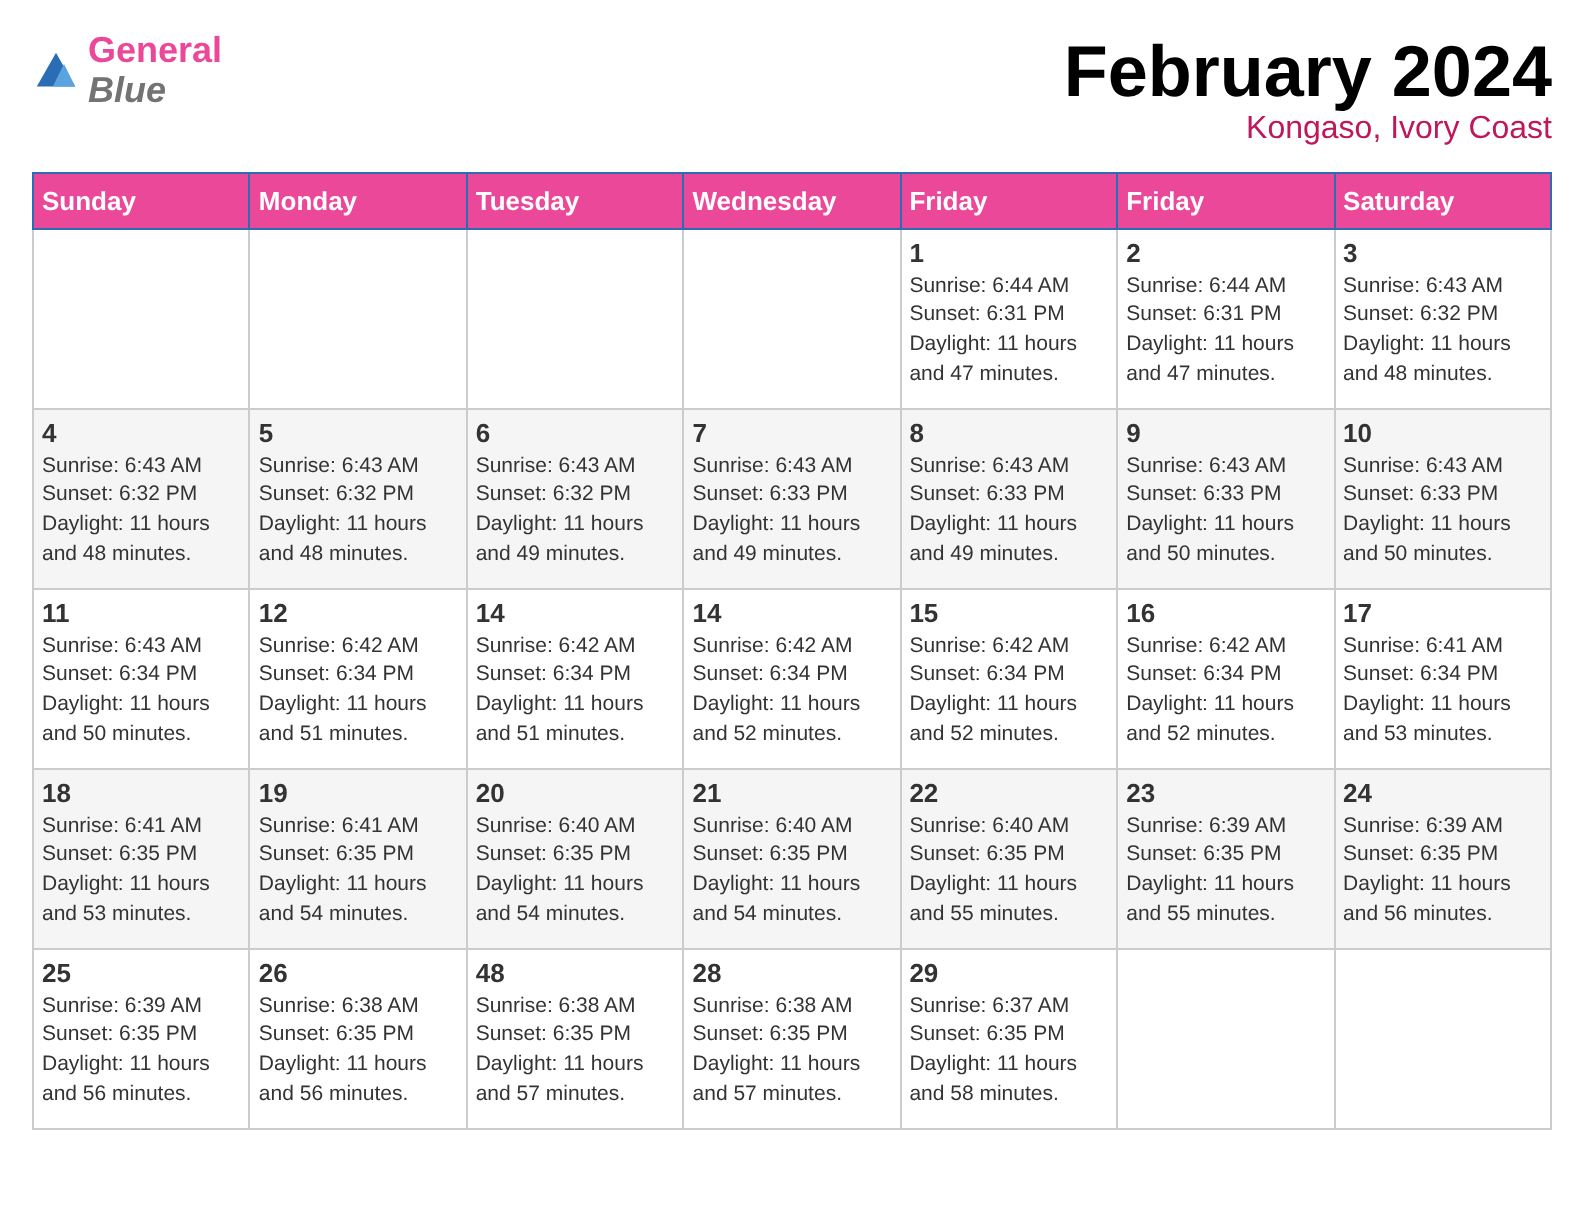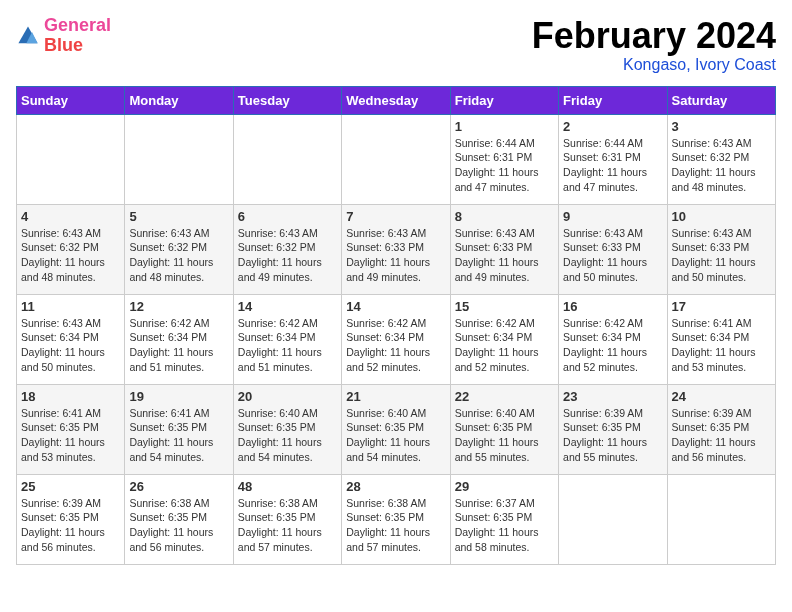--- a/index.html
+++ b/index.html
@@ -20,45 +20,45 @@
       display: flex;
       align-items: center;
       gap: 4px;
     }
     .logo-text {
       font-size: 18px;
       font-weight: bold;
       line-height: 1.1;
     }
     .logo-general { color: #ec4899; }
-    .logo-blue { color: #ef4444; }
+    .logo-blue { color: #737373; font-style: italic; }
     .logo-icon {
       width: 24px;
       height: 24px;
     }
     .title-area {
       text-align: right;
     }
     .month-title {
       font-size: 36px;
       font-weight: bold;
       color: #000000;
       line-height: 1.1;
     }
     .location {
       font-size: 16px;
-      color: #1d4ed8;
+      color: #be185d;
     }
     table {
       width: 100%;
       border-collapse: collapse;
       font-size: 11px;
     }
     thead tr th {
-      background: #6d28d9;
+      background: #ec4899;
       color: #fff;
       padding: 6px 4px;
       text-align: left;
       font-size: 13px;
       font-weight: bold;
       border: 1px solid #2a6db5;
     }
     tbody tr td {
       border: 1px solid #ccc;
       vertical-align: top;

